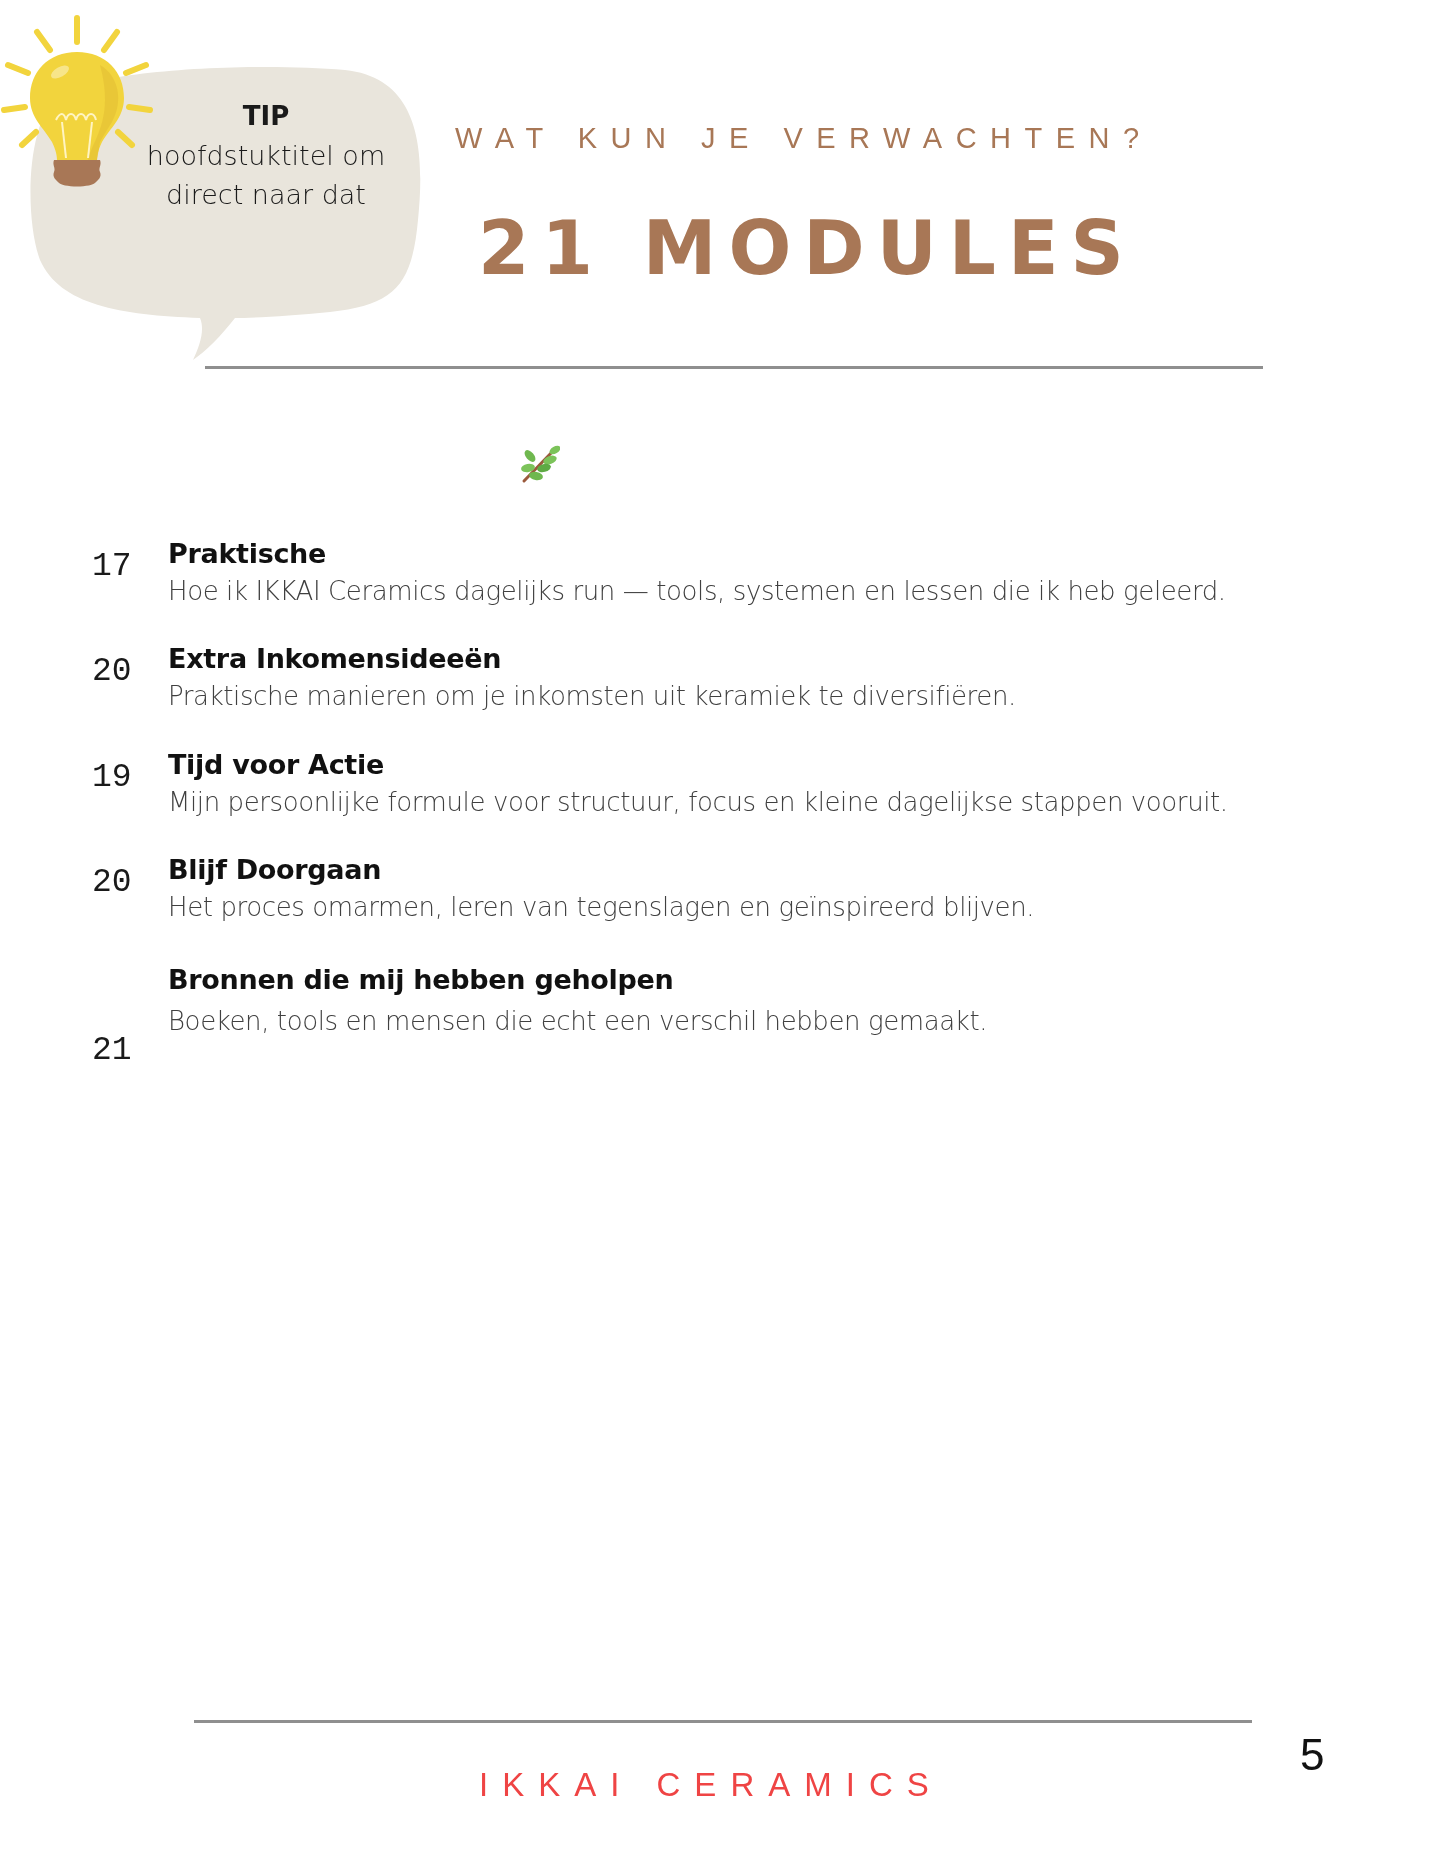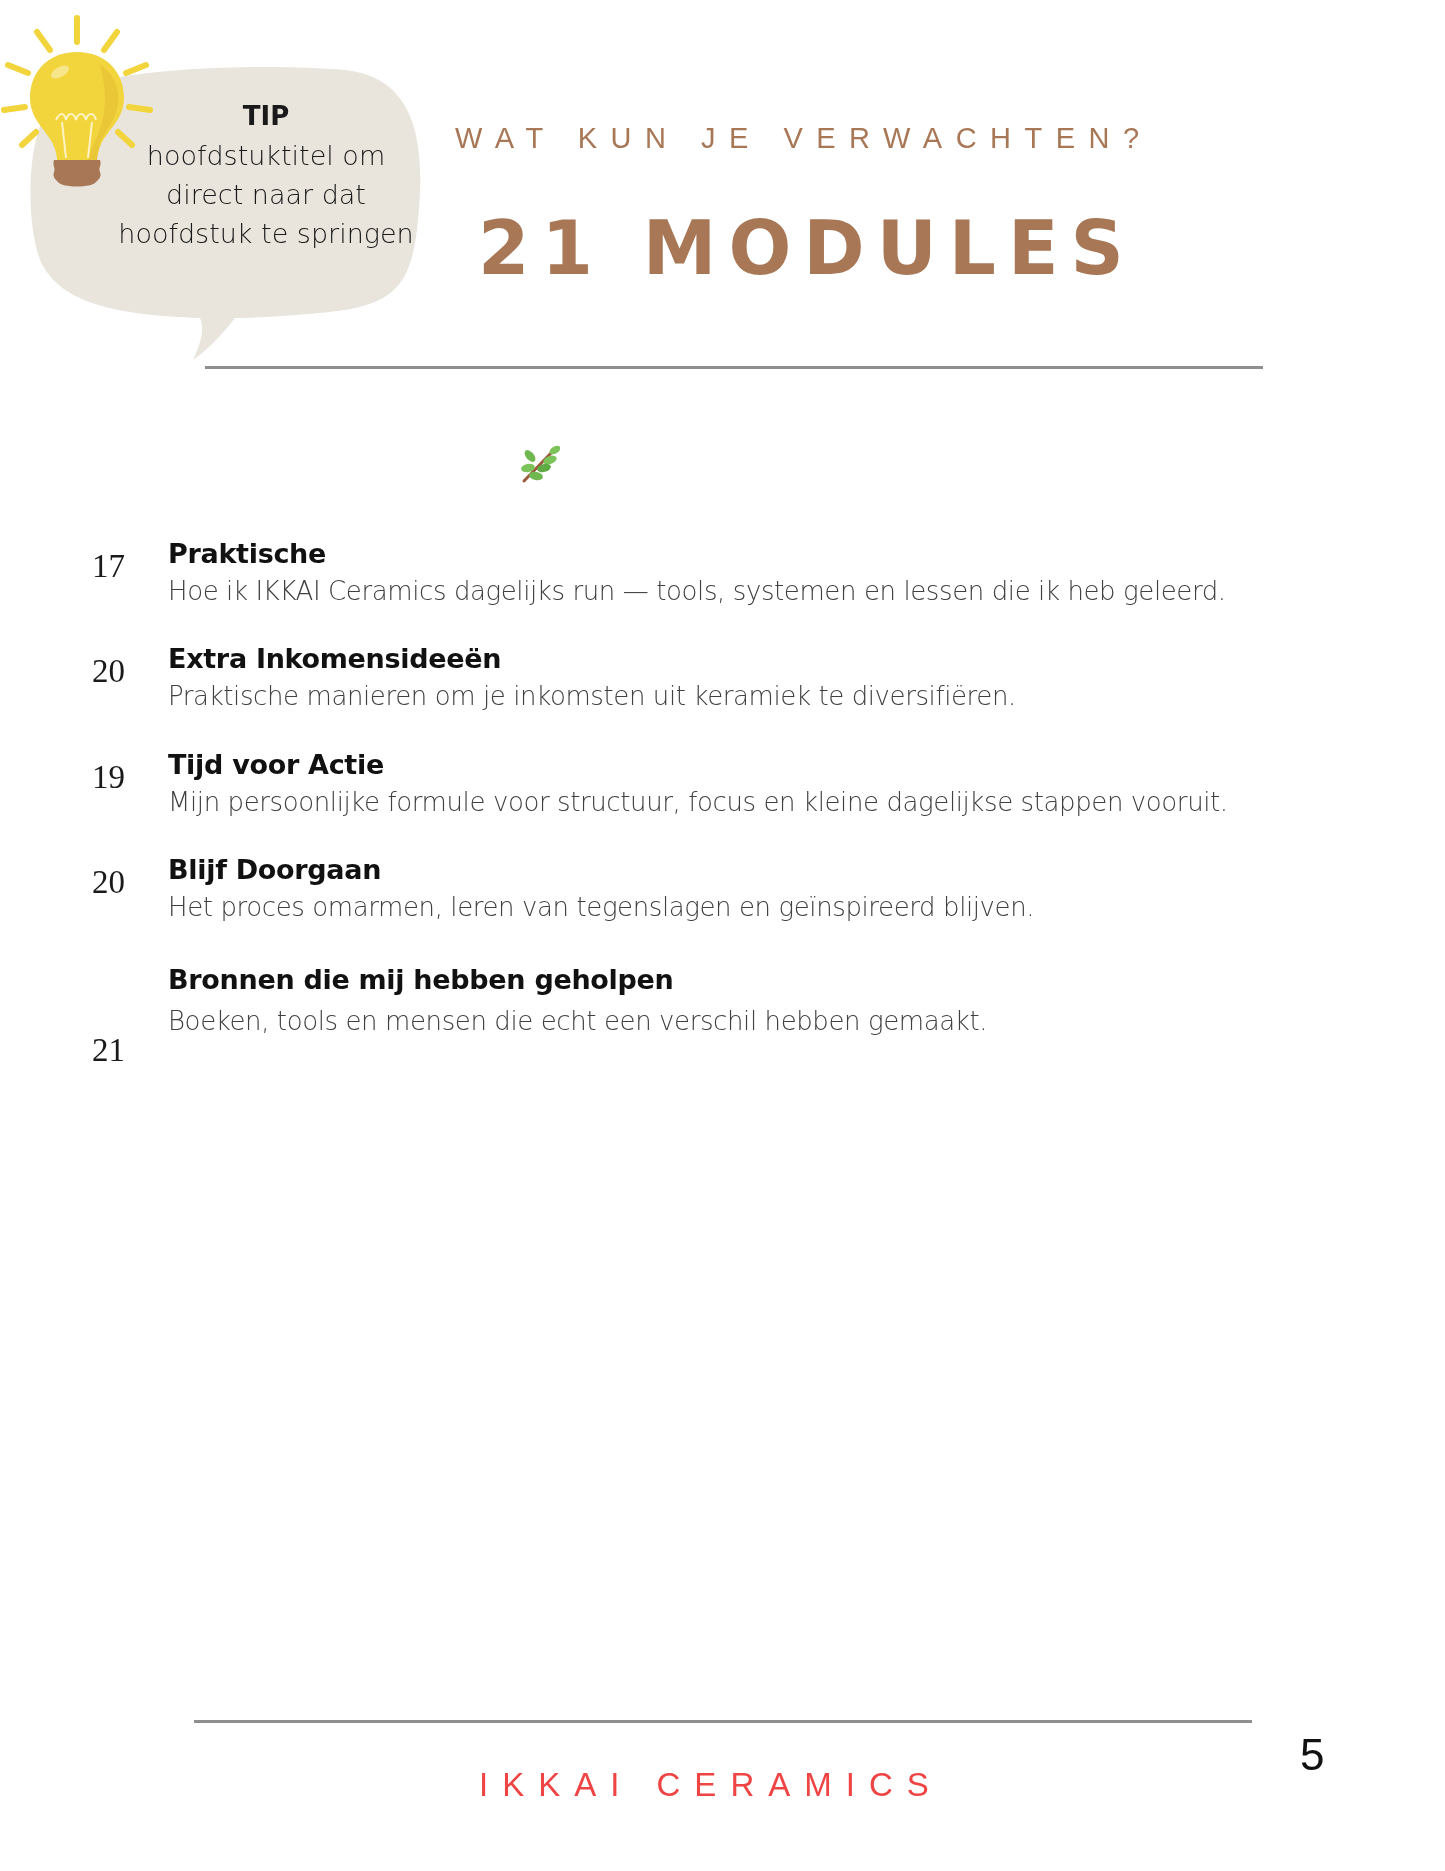--- a/index.html
+++ b/index.html
@@ -21,21 +21,21 @@
                font-weight: bold; white-space: nowrap; font-family: "DejaVu Sans", sans-serif; }
   .rule { position: absolute; height: 3px; background: #8f8f8f; }
 
   
   .section-title { left: 520px; top: 444px; display: flex; align-items: center; gap: 14px; }
   .section-title .label { font-size: 37px; font-weight: bold; color: #111; white-space: nowrap;
                           font-family: "DejaVu Sans", sans-serif; }
 
   .module { position: absolute; left: 92px; width: 1300px; }
   .module .num { position: absolute; left: 0; top: 10px; font-size: 33px; color: #1a1a1a;
-                 font-family: Liberation Serif, serif; font-weight: 300; }
+                 font-family: Liberation Mono, monospace; font-weight: 300; }
   .module .title { position: absolute; left: 76px; top: 0; font-size: 27px; font-weight: bold;
                    color: #111; white-space: nowrap; font-family: "DejaVu Sans", sans-serif; letter-spacing: -0.3px; }
   .module .desc { position: absolute; left: 76px; top: 38px; font-size: 26px; color: #404040;
                   white-space: nowrap; font-family: "DejaVu Sans", sans-serif; font-weight: 300; letter-spacing: -0.4px; }
 
   
   .brand { left: 479px; top: 1766px; font-size: 33px; letter-spacing: 14px; color: #ef4444;
            white-space: nowrap; font-family: "Liberation Sans", sans-serif; font-weight: normal; }
   .page-num { left: 1300px; top: 1730px; font-size: 44px; color: #111; font-family: "Liberation Sans", sans-serif; }
 </style>
@@ -65,21 +65,20 @@
       <path d="M66 148 L 62 112"></path>
       <path d="M88 148 L 92 112"></path>
       <path d="M56 110 c 4 -8 8 -8 10 0 c 2 -8 8 -8 10 0 c 2 -8 8 -8 10 0 c 2 -8 8 -8 10 0"></path>
     </g>
     <path d="M54 150 L 100 150 C 102 155, 98 158, 100 162 C 102 167, 98 170, 96 172 C 92 178, 62 178, 58 172 C 56 170, 52 167, 54 162 C 56 158, 52 155, 54 150 Z" fill="#a87756"></path>
   </svg>
   <div class="tip-text">
     <span class="tip-title">TIP</span>
     <span class="tip-line">hoofdstuktitel om</span>
     <span class="tip-line">direct naar dat</span>
-    <span class="tip-line">hoofdstuk te springen</span>
   </div>
 </div>
 
 <div class="abs eyebrow">WAT KUN JE VERWACHTEN?</div>
 <div class="abs big-title">21 MODULES</div>
 <div class="rule" style="left:205px;top:366px;width:1058px;"></div>
 
 <div class="abs section-title">
   <svg width="40" height="40" viewBox="0 0 40 40">
     <path d="M4 37 L 34 6" stroke="#9b5a3c" stroke-width="3" stroke-linecap="round"></path>

